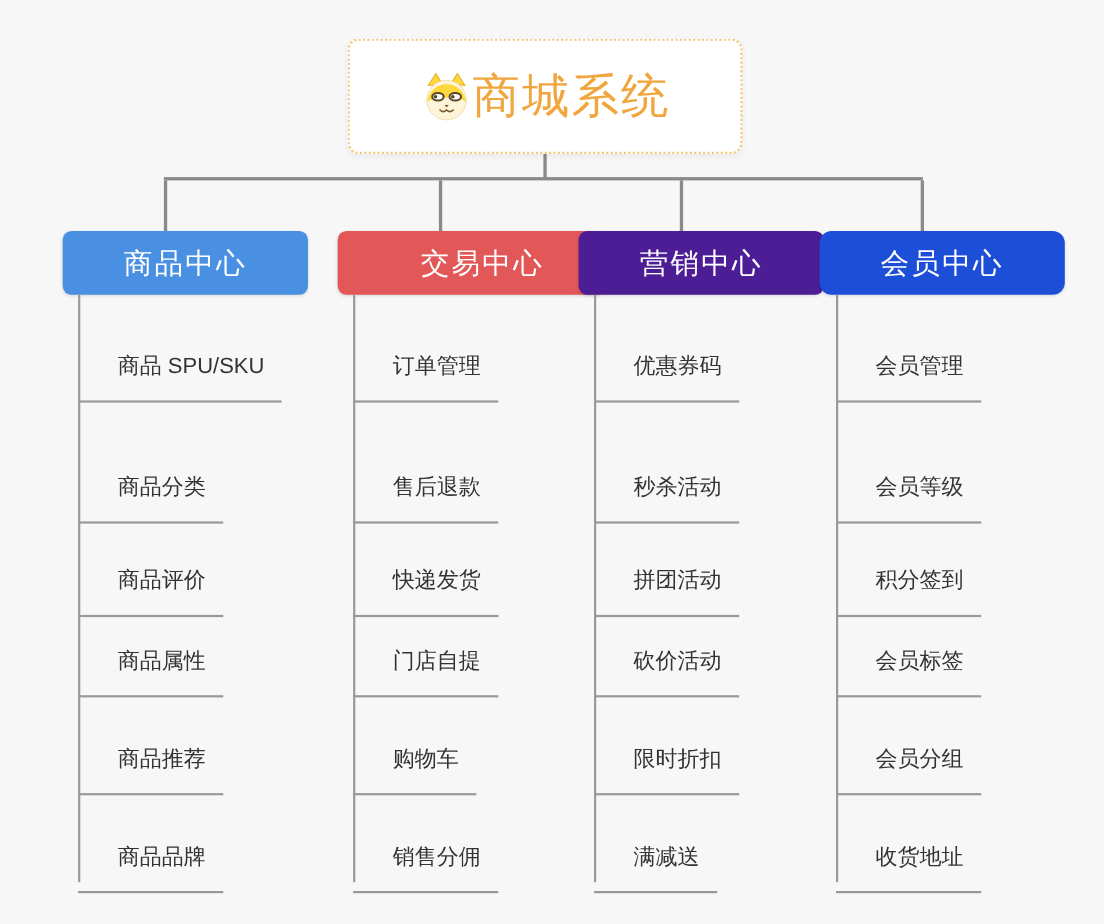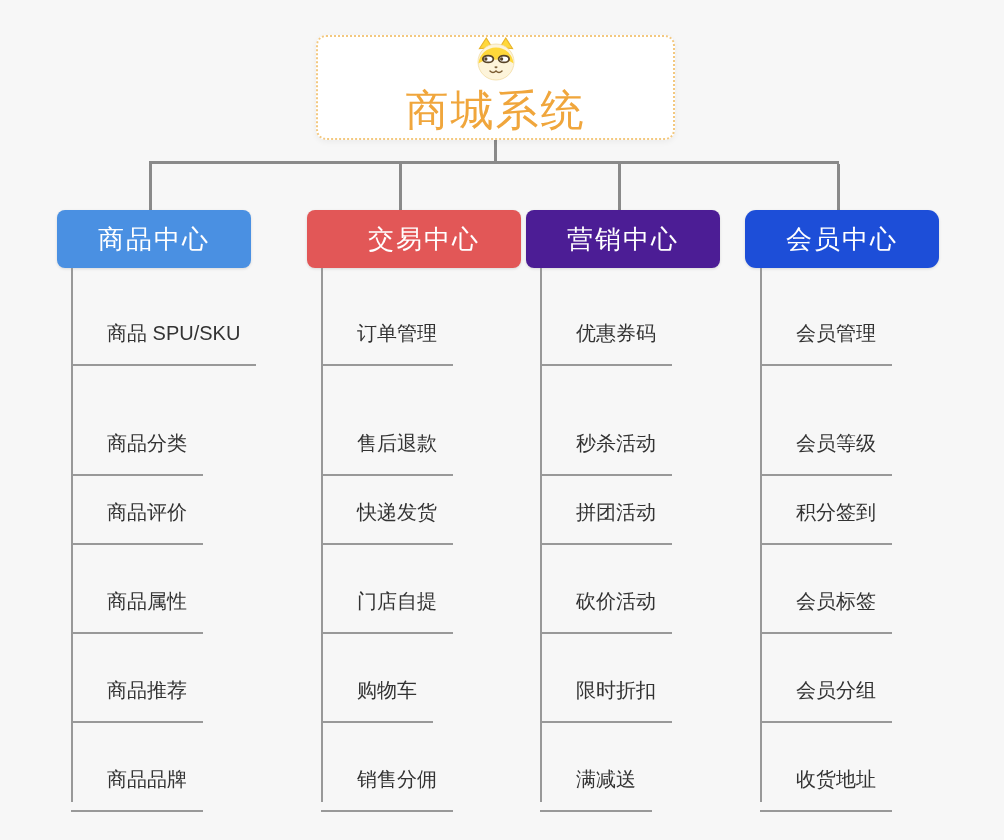--- a/index.html
+++ b/index.html
@@ -22,21 +22,20 @@
     width:359px; height:105px;
     background:#ffffff;
     border:2px dotted #f3c87f;
     border-radius:10px;
     box-sizing:border-box;
     display:flex;
     align-items:center;
     justify-content:center;
     box-shadow:0 2px 6px rgba(0,0,0,0.05);
     cursor:default;
-    flex-direction:column;
   }
   .root-title{
     font-size:43px;
     letter-spacing:2px;
     font-weight:500;
     color:#f0a63c;
     white-space:nowrap;
   }
   .root-icon{width:48px;height:46px;flex:0 0 auto;}
 
@@ -47,21 +46,21 @@
   .conn-drop{top:164px;width:3px;height:46px;}
   .drop-1{left:149px;}
   .drop-2{left:399px;}
   .drop-3{left:618px;}
   .drop-4{left:837px;}
 
   
   .branch-node{
     position:absolute;
     top:210px;
-    width:194px; height:58px;
+    width:223px; height:58px;
     border-radius:8px;
     color:#ffffff;
     font-size:26px;
     font-weight:500;
     letter-spacing:2px;
     line-height:58px;
     text-align:center;
     white-space:nowrap;
     box-shadow:0 1px 3px rgba(0,0,0,0.12);
     cursor:pointer;
@@ -95,21 +94,21 @@
     white-space:nowrap;
     font-size:20px;
     line-height:24px;
     color:#333333;
     padding:0 16px 19px 36px;
     border-bottom:2px solid #999999;
     cursor:pointer;
   }
   .r-0{top:321px;}
   .r-1{top:431px;}
-  .r-2{top:500px;}
+  .r-2{top:516px;}
   .r-3{top:589px;}
   .r-4{top:678px;}
   .r-5{top:767px;}
 </style>
 </head>
 <body>
 
 <div class="canvas">
 
   <div class="conn conn-root-stub"></div>

